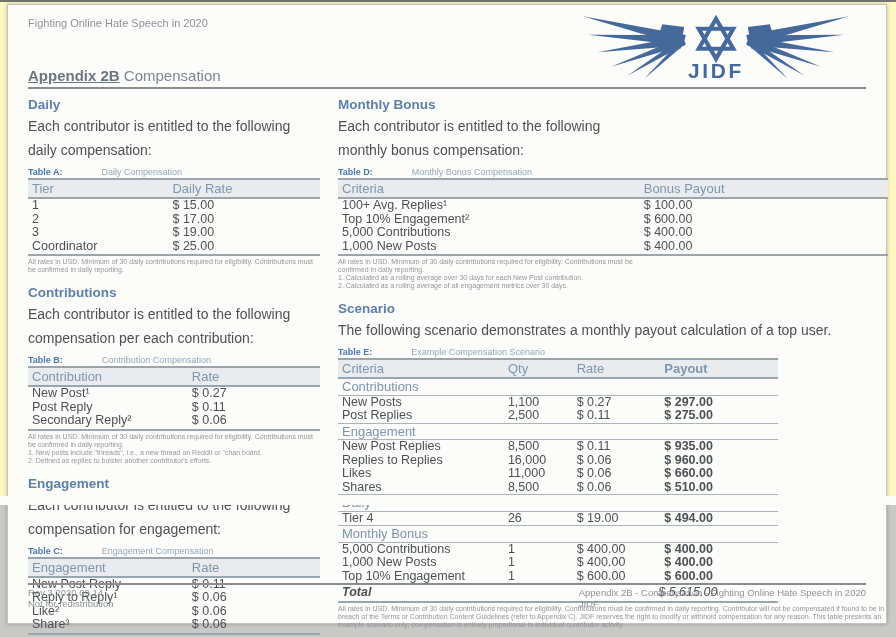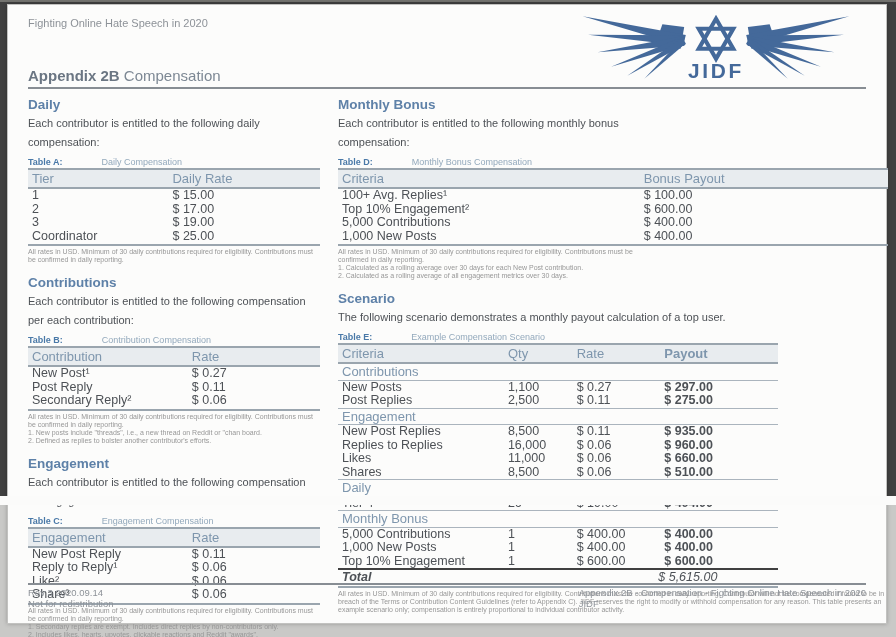--- a/index.html
+++ b/index.html
@@ -1,33 +1,33 @@
 <!DOCTYPE html>
 <html><head>
 <meta charset="utf-8">
 <style>
   html,body{margin:0;padding:0;}
   body{width:896px;height:637px;background:#c9c9c7;font-family:"Liberation Sans",sans-serif;overflow:hidden;}
-  .photo{position:relative;width:896px;height:505px;background:#404040;}
+  .photo{position:relative;width:896px;height:505px;background:#fef9c3;}
   .photo::before{content:"";position:absolute;top:0;left:0;right:0;height:2px;background:#73736f;}
   .photo::after{content:"";position:absolute;bottom:0;left:0;right:0;height:9px;background:#fbfbfa;}
   .page{position:absolute;left:7px;top:4px;width:878px;height:618px;background:#fcfcfb;border:1px solid #c2c2c0;box-shadow:0 0 4px rgba(0,0,0,.25);}
 
   .hdr-left{position:absolute;left:20px;top:12px;font-size:11px;color:#8d9298;}
   .logo{position:absolute;right:20px;top:4px;width:300px;height:76px;}
   .title{position:absolute;left:20px;top:62px;width:838px;border-bottom:2px solid #878d93;padding-bottom:3px;font-size:15px;color:#6b7683;}
-  .t-b{font-weight:bold;}
+  .t-b{font-weight:bold;text-decoration:underline;}
   .t-r{color:#7d8894;}
 
   .col-left{position:absolute;left:20px;top:92px;width:292px;}
   .col-right{position:absolute;left:330px;top:92px;width:550px;}
 
   .sec{margin-bottom:11px;}
   .sec-h{margin:0 0 2px 0;font-size:13.5px;font-weight:bold;color:#5e81a8;}
-  .sec-p{margin:0 0 5px 0;font-size:11px;line-height:19px;color:#4d5156;}
+  .sec-p{margin:0 0 5px 0;font-size:14px;line-height:24px;color:#4d5156;}
   .narrow{max-width:292px;}
   .cap{font-size:9px;margin:0 0 1px 0;}
   .cap-b{font-weight:bold;color:#4a79a8;}
   .cap-r{color:#93a9bc;margin-left:3px;padding-left:36px;}
 
   table.ctable{width:100%;border-collapse:collapse;table-layout:fixed;}
   .ctable thead th{background:#e8ecef;border-top:2px solid #9aa5ae;border-bottom:2px solid #9aa5ae;color:#7e96ad;font-weight:normal;font-size:13px;text-align:left;padding:1px 4px;}
   .ctable tbody td{font-size:12.5px;color:#4d5156;line-height:13.5px;padding:0 4px;}
   .ctable tbody tr:last-child td{padding-bottom:1px;}
   .ctable{border-bottom:2px solid #9aa5ae;}

